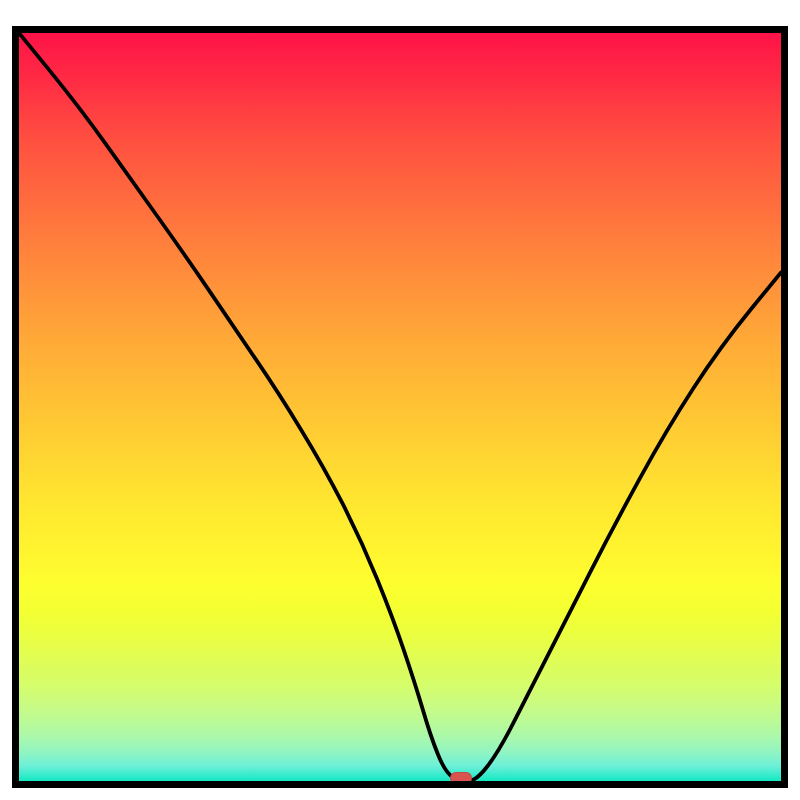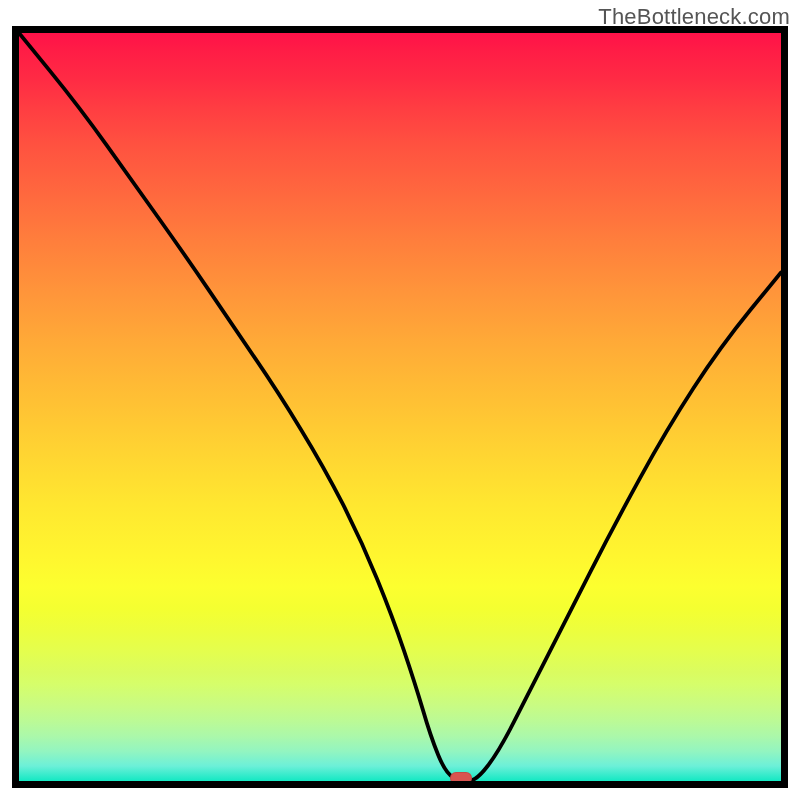--- a/index.html
+++ b/index.html
@@ -83,21 +83,20 @@
     background: #d9534f;
     box-shadow: 0 0 0 1px rgba(0,0,0,0.1) inset;
     z-index: 2;
     transform: translate(-50%, -50%);
   }
 </style>
 </head>
 <body>
 
 <div class="wrap">
-  <div class="watermark">TheBottleneck.com</div>
   <div class="plot">
     <div class="gradient"></div>
     <svg class="curve" viewBox="0 0 762 748" preserveAspectRatio="none">
       <path fill="none" stroke="#000" stroke-width="3.8" stroke-linecap="round" d="M 0.0 0.0 Q 0.0 0.0 30.5 37.4 Q 61.0 74.8 87.6 112.2 Q 114.3 149.6 141.0 187.0 Q 167.6 224.4 190.5 258.1 Q 213.4 291.7 236.2 325.4 Q 259.1 359.0 281.9 396.4 Q 304.8 433.8 323.9 471.2 Q 342.9 508.6 358.1 546.0 Q 373.4 583.4 384.8 617.1 Q 396.2 650.8 403.9 676.9 Q 411.5 703.1 419.1 721.8 Q 426.7 740.5 434.3 744.3 Q 442.0 748.0 449.6 748.0 Q 457.2 748.0 468.6 733.0 Q 480.1 718.1 495.3 688.2 Q 510.5 658.2 529.6 620.8 Q 548.6 583.4 571.5 538.6 Q 594.4 493.7 621.0 445.1 Q 647.7 396.4 674.4 355.3 Q 701.0 314.2 731.5 276.8 T 762.0 239.4"></path>
     </svg>
     <div class="marker" style="left:442.0px; top:745.0px;"></div>
   </div>
 </div>
 
 </body></html>

